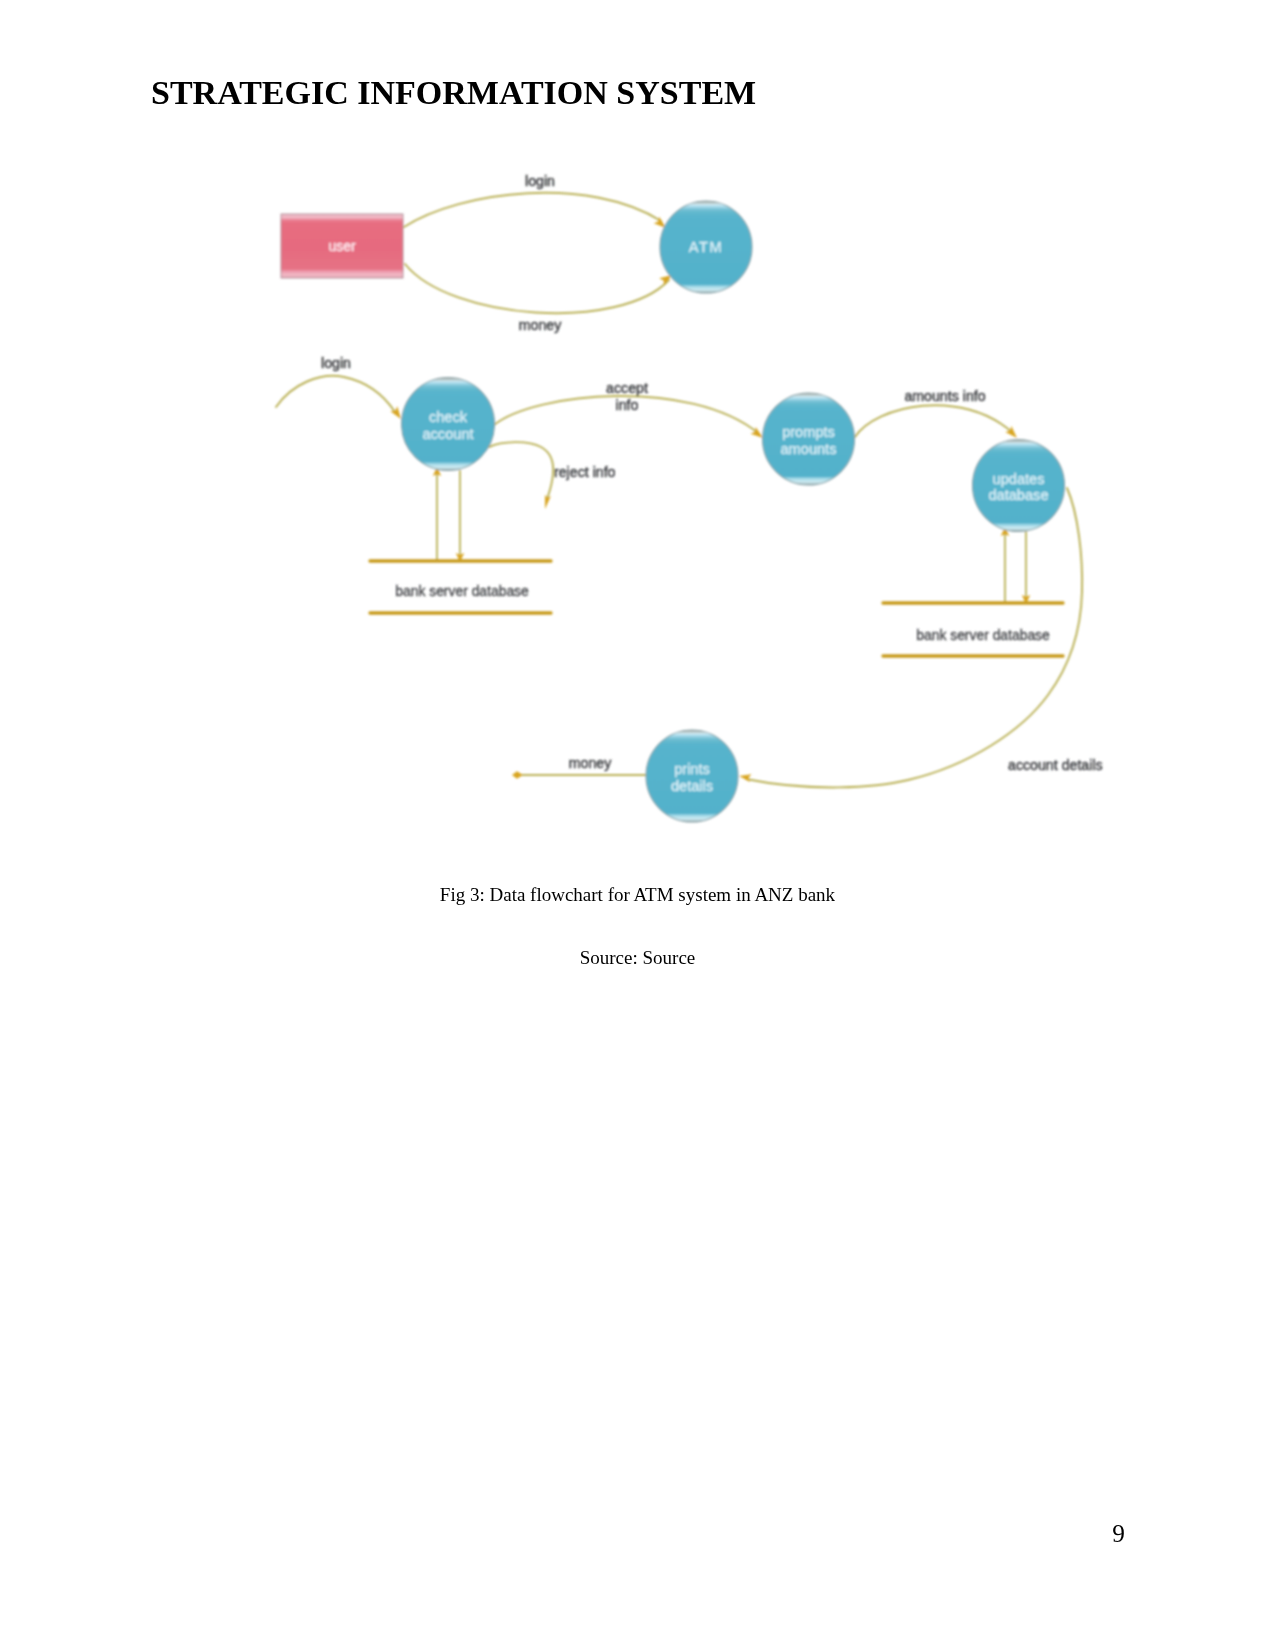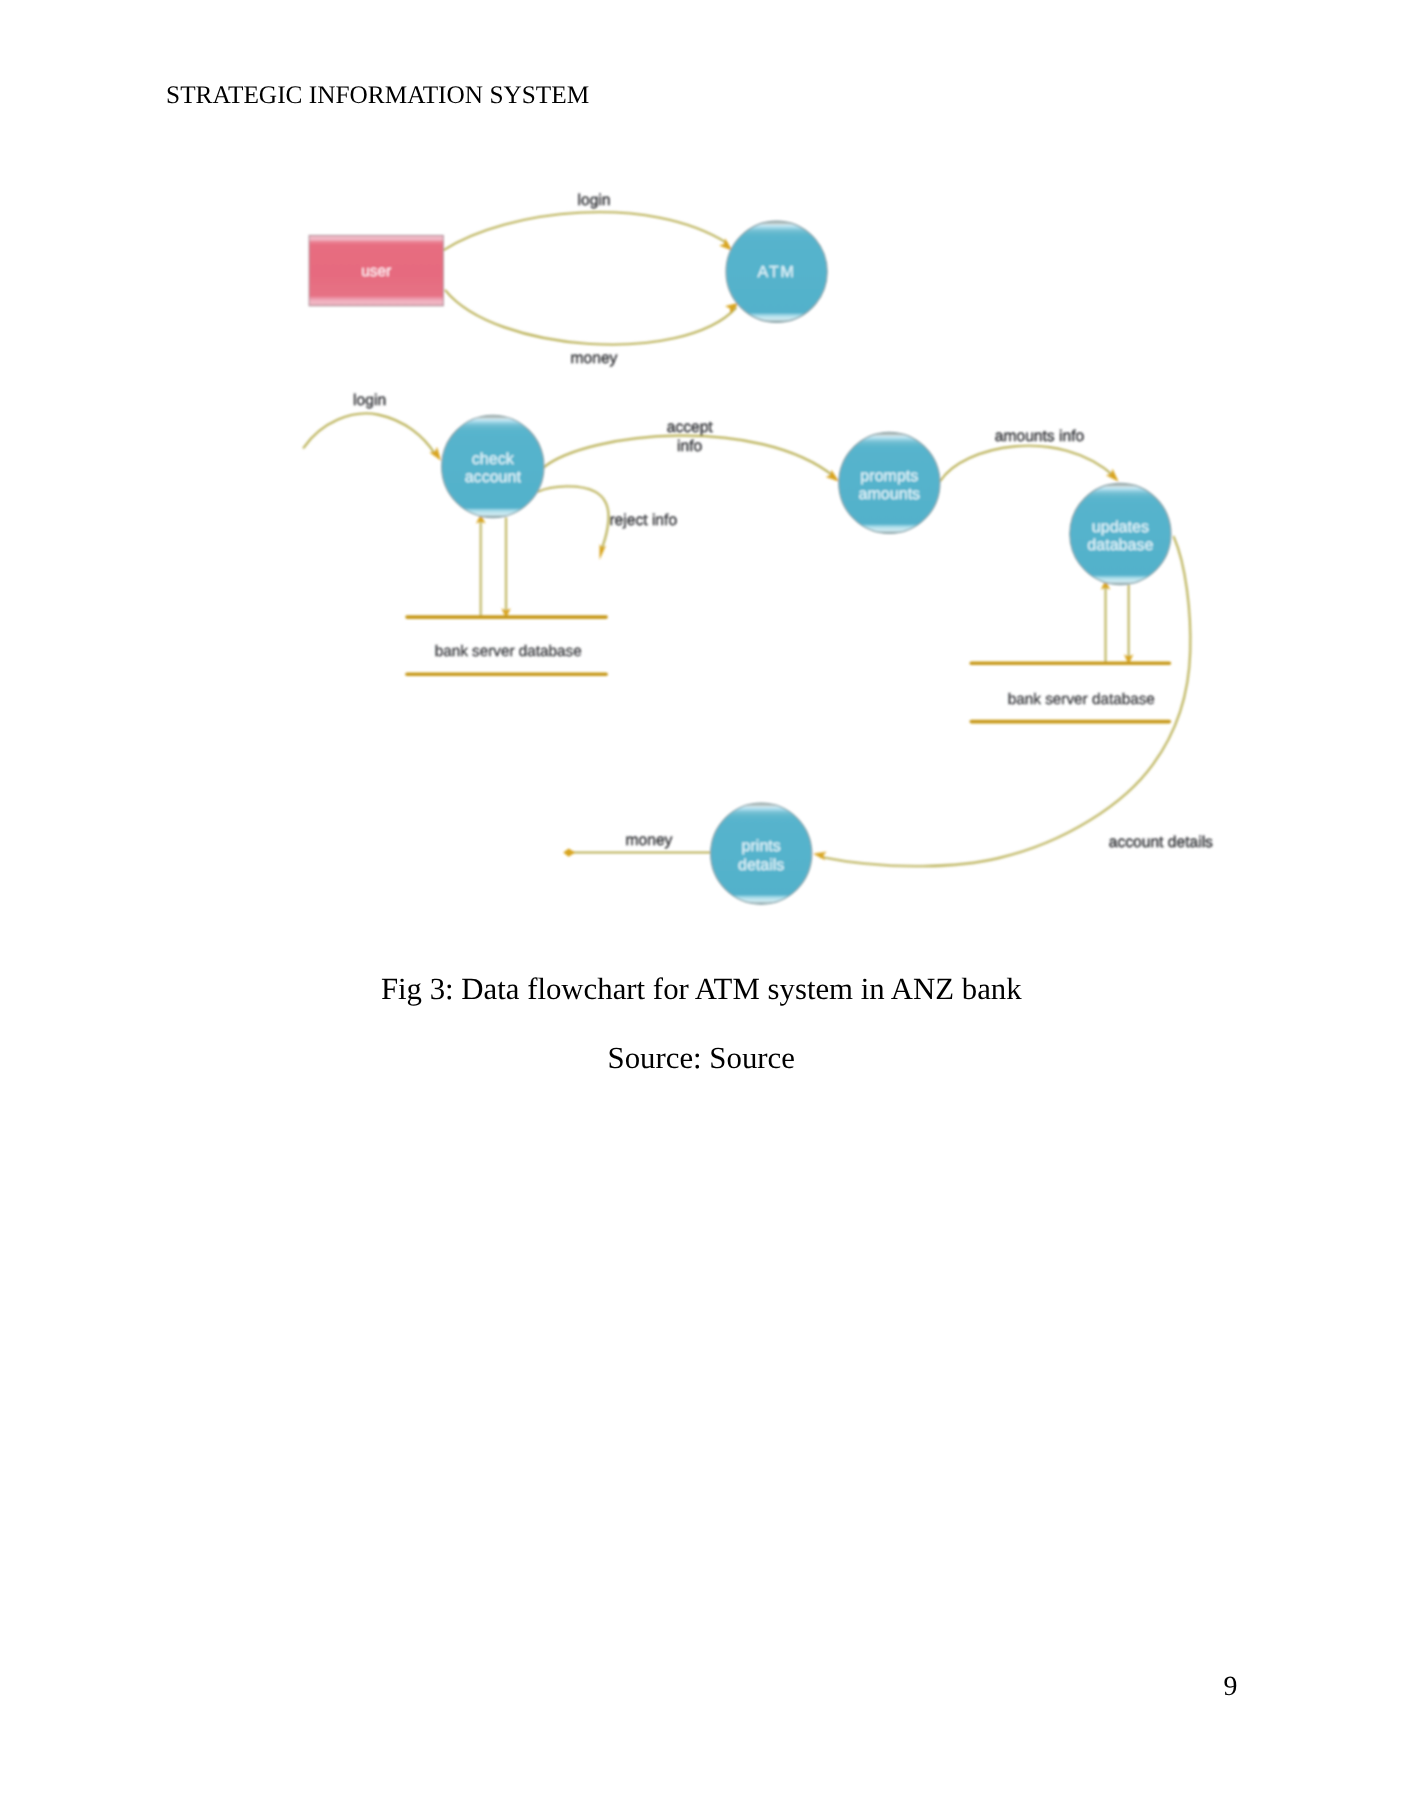--- a/index.html
+++ b/index.html
@@ -7,25 +7,25 @@
   body {
     width:1275px; height:1650px;
     background:#ffffff;
     font-family:"Liberation Serif", serif;
     -webkit-font-smoothing:antialiased;
   }
   .page { position:relative; width:1275px; height:1650px; overflow:hidden; }
   .doc-header {
     position:absolute; left:151px; top:74px;
     font-family:"Liberation Serif", serif;
-    font-size:23px; color:#000; letter-spacing:0px; white-space:nowrap;
+    font-size:34px; color:#000; letter-spacing:0px; white-space:nowrap;font-weight:bold;
   }
   .fig-caption {
     position:absolute; left:0; width:1275px; text-align:center;
-    font-family:"Liberation Serif", serif; font-size:28px; color:#000;
+    font-family:"Liberation Serif", serif; font-size:19px; color:#000;
   }
   #fig-caption { top:884px; }
   #fig-source  { top:947px; }
   .page-number {
     position:absolute; right:150px; top:1519px;
     font-family:"Liberation Serif", serif; font-size:25.3px; color:#000;
   }
   .diagram { position:absolute; left:0; top:0; width:1275px; height:1650px; }
 </style>
 </head>

